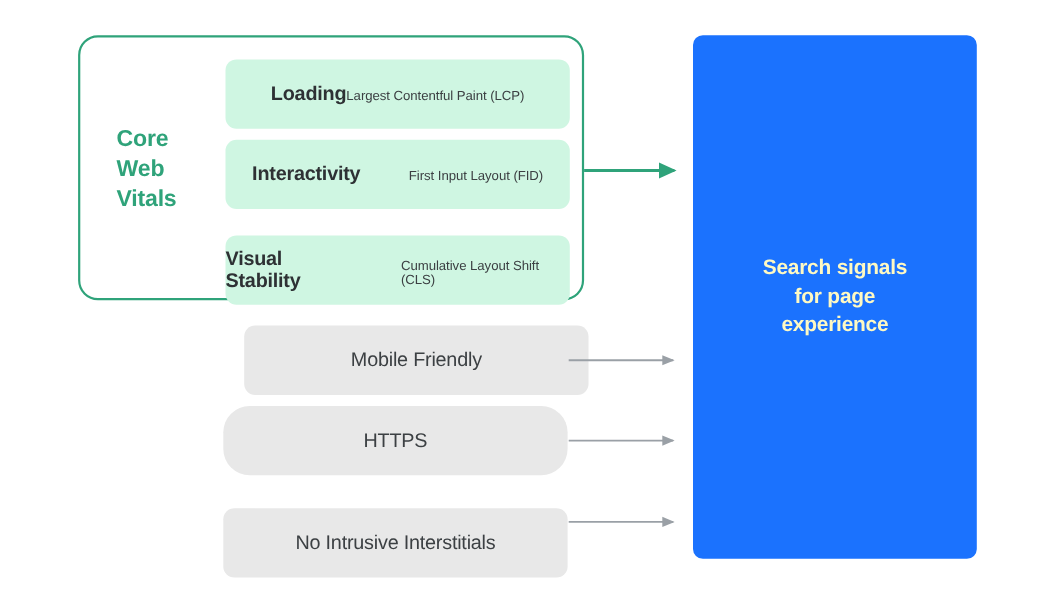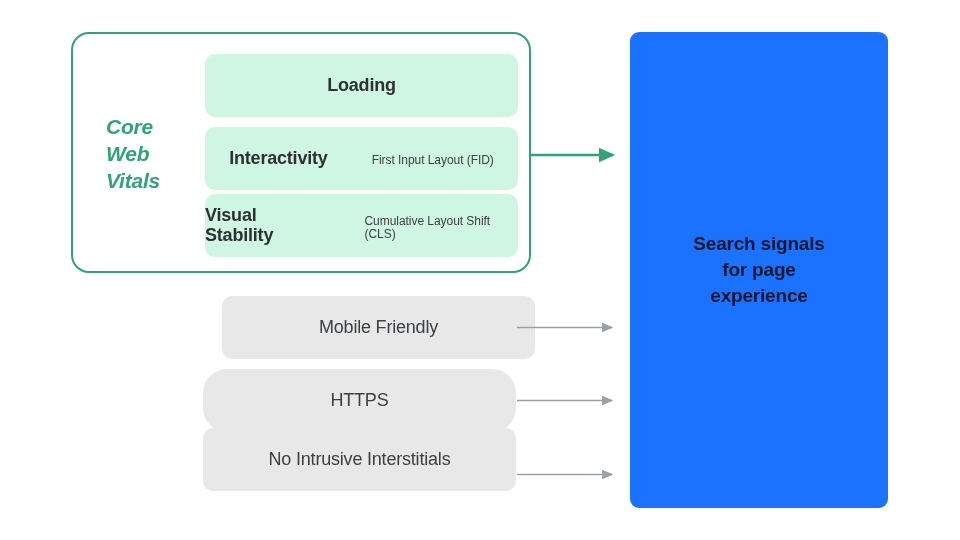--- a/index.html
+++ b/index.html
@@ -54,21 +54,21 @@
     box-sizing: border-box;
     background: #CFF6E2;
     border-radius: 10px;
     display: flex;
     flex-direction: row;
     align-items: center;
     justify-content: center;
   }
   .vital-card.v0 { top: 20px; }
   .vital-card.v1 { top: 93px; gap: 44px; }
-  .vital-card.v2 { top: 160px; gap: 40px; }
+  .vital-card.v2 { top: 180px; gap: 40px; }
   .vital-title {
     color: #2E3134;
     font-size: 18px;
     font-weight: 700;
     line-height: 1.1;
     letter-spacing: -0.2px;
   }
   .vital-sub {
     color: #3C4043;
     font-size: 12px;
@@ -86,21 +86,21 @@
     height: 63px;
     box-sizing: border-box;
     background: #E8E8E8;
     border-radius: 10px;
     display: flex;
     align-items: center;
     justify-content: center;
   }
   .gray-card.g0 { top: 296px; margin-left: 19px; }
   .gray-card.g1 { top: 369px; border-radius: 24px; }
-  .gray-card.g2 { top: 428px; justify-content: center; }
+  .gray-card.g2 { top: 462px; justify-content: center; }
   .gray-label {
     color: #3C4043;
     font-size: 18px;
     font-weight: 400;
     letter-spacing: -0.2px;
   }
 
   
   .blue-box {
     position: absolute;
@@ -108,21 +108,21 @@
     top: 32px;
     width: 258px;
     height: 476px;
     background: #1B72FE;
     border-radius: 9px;
     display: flex;
     align-items: center;
     justify-content: center;
   }
   .blue-text {
-    color: #0f172a;
+    color: #fef9c3;
     font-size: 19px;
     font-weight: 700;
     line-height: 1.38;
     text-align: center;
     letter-spacing: -0.2px;
     white-space: pre-line;
   }
 
   
   .arrow-svg {
@@ -133,26 +133,27 @@
     height: 540px;
     pointer-events: none;
   }
 </style>
 </head>
 <body>
 
 <div id="stage">
 
   <div class="cwv-container">
-    <div class="cwv-label" style="white-space: pre-line; font-style: italic;">Core
+    <div class="cwv-label" style="white-space: pre-line;">Core
 Web
 Vitals</div>
 
     <div class="vital-card v0">
       <div class="vital-title">Loading</div>
+      <div class="vital-sub">Largest Contentful Paint (LCP)</div>
     </div>
 
     <div class="vital-card v1">
       <div class="vital-title">Interactivity</div>
       <div class="vital-sub">First Input Layout (FID)</div>
     </div>
 
     <div class="vital-card v2">
       <div class="vital-title">Visual Stability</div>
       <div class="vital-sub">Cumulative Layout Shift (CLS)</div>

